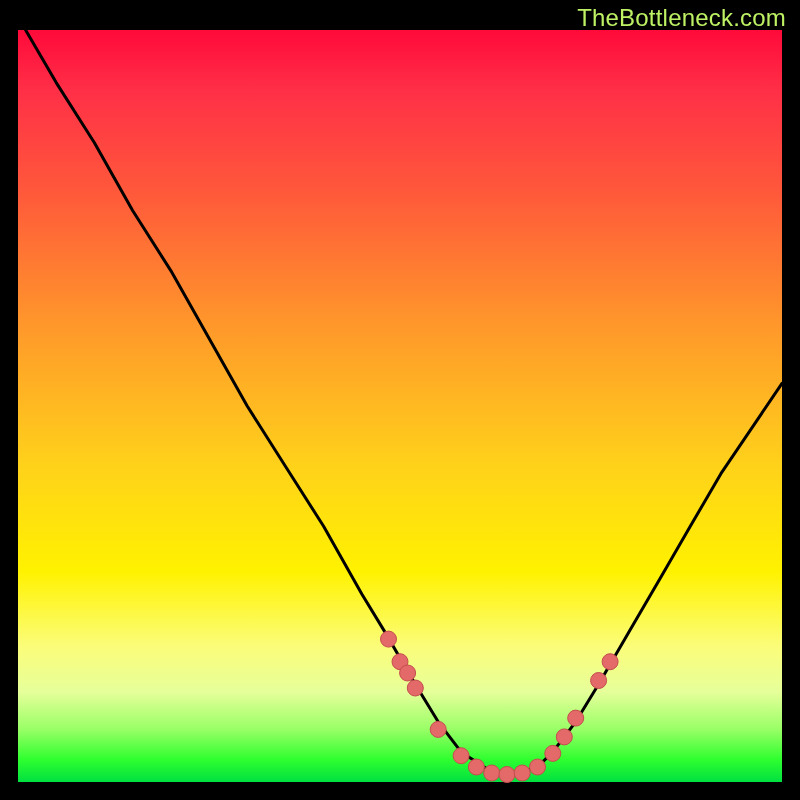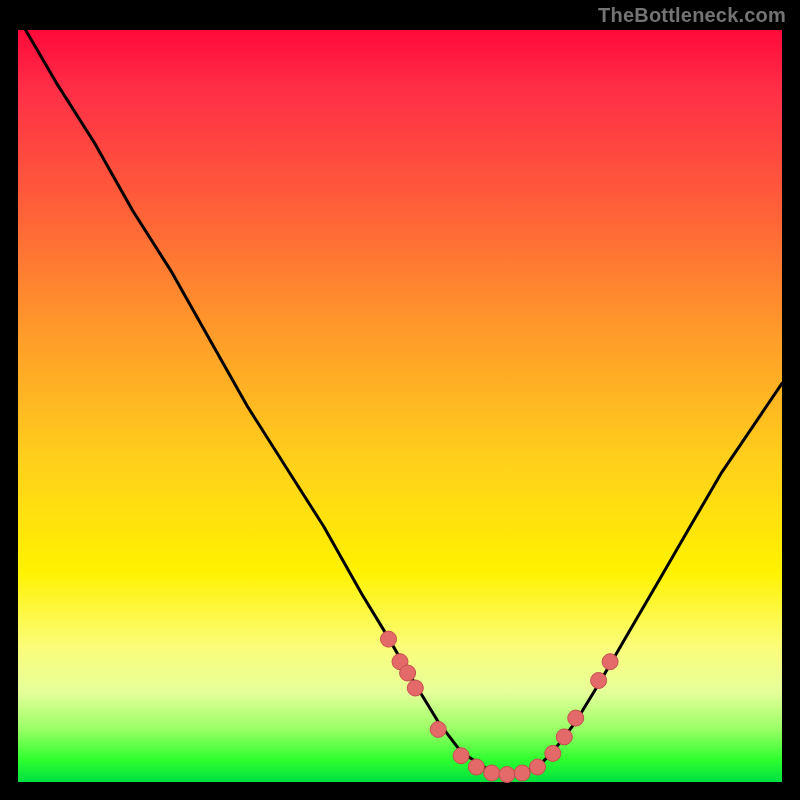--- a/index.html
+++ b/index.html
@@ -38,23 +38,23 @@
       #e6ff9a 88%,
       #99ff66 93%,
       #2fff2f 97%,
       #00e040 100%
     );
   }
   .watermark {
     position: absolute;
     top: 4px;
     right: 14px;
-    color: #737373;
-    font-size: 20px;
-    font-weight: 700;
+    color: #bef264;
+    font-size: 24px;
+    font-weight: 400;
     letter-spacing: 0.2px;
     user-select: none;
   }
   svg.curve {
     position: absolute;
     left: 0;
     top: 0;
     width: 764px;
     height: 752px;
     overflow: visible;

